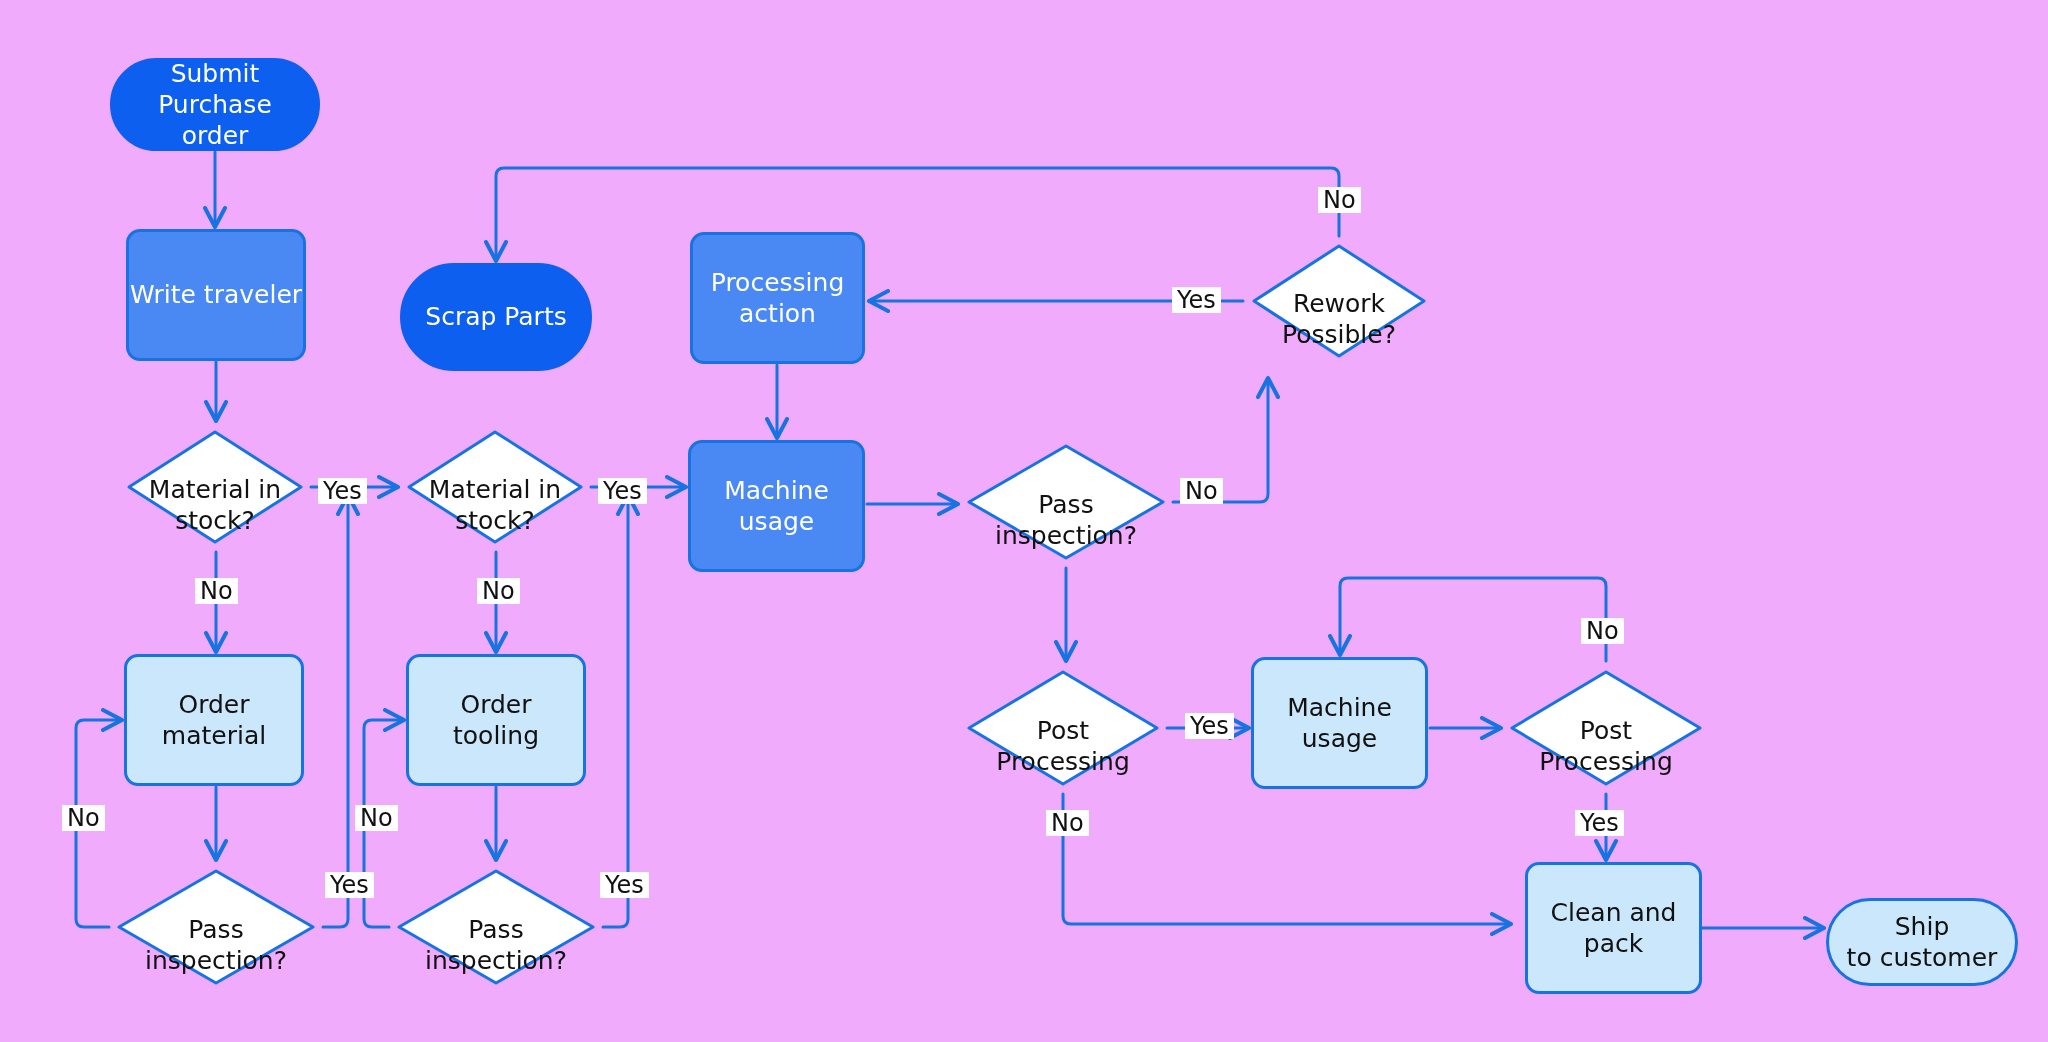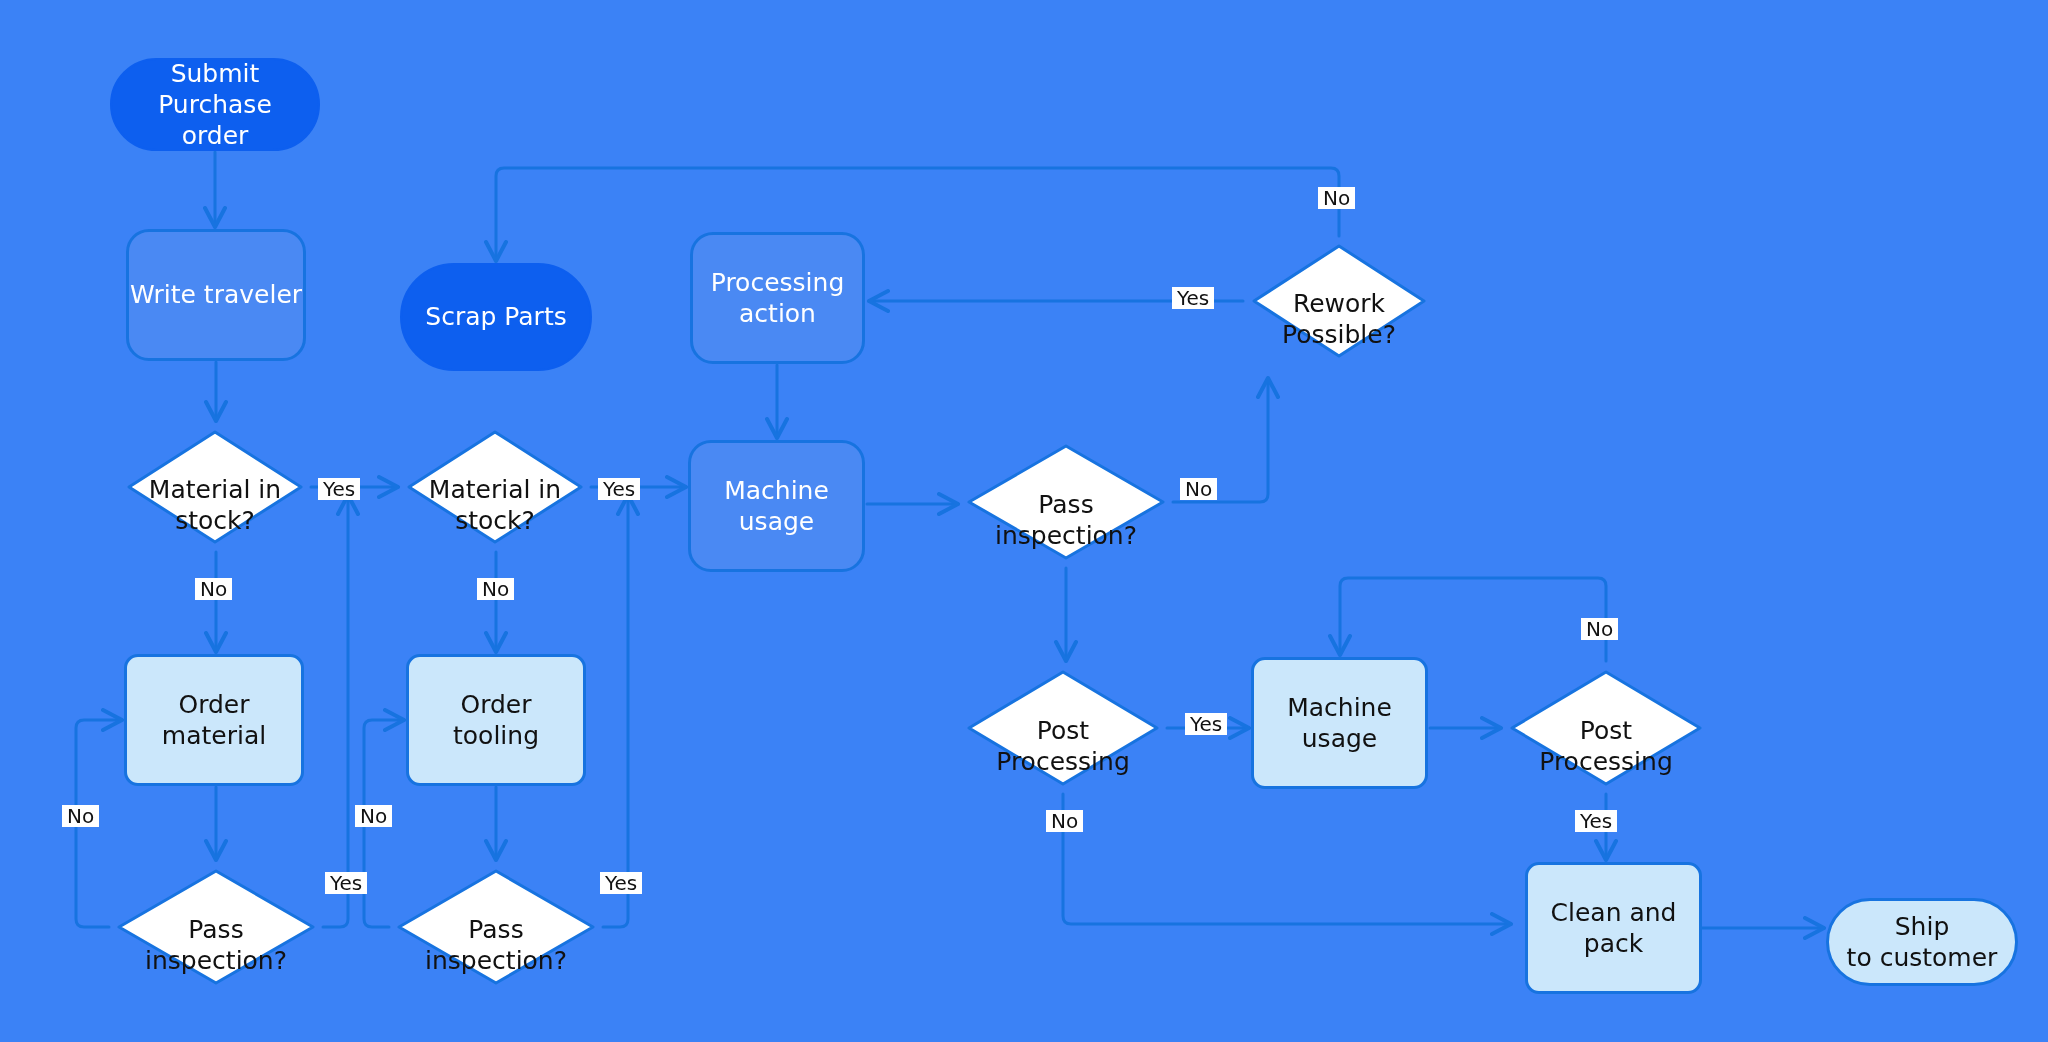--- a/index.html
+++ b/index.html
@@ -7,21 +7,21 @@
     padding: 0;
     background: #ffffff;
   }
   body {
     font-family: "DejaVu Sans", "Liberation Sans", sans-serif;
   }
   #canvas {
     position: relative;
     width: 2048px;
     height: 1042px;
-    background: #3b82f6;
+    background: #f0abfc;
     overflow: hidden;
   }
   #edges {
     position: absolute;
     left: 0;
     top: 0;
     width: 2048px;
     height: 1042px;
   }
   .node {
@@ -48,21 +48,21 @@
     background: #cbe7fb;
     border: 3px solid #1773e0;
     border-radius: 999px;
     color: #111111;
     font-size: 25px;
   }
   
   .n-proc-med {
     background: #4a89f3;
     border: 3px solid #1773e0;
-    border-radius: 23px;
+    border-radius: 14px;
     color: #ffffff;
     font-size: 25px;
   }
   
   .n-proc-light {
     background: #cbe7fb;
     border: 3px solid #1773e0;
     border-radius: 14px;
     color: #111111;
     font-size: 25px;
@@ -80,21 +80,21 @@
     z-index: 0;
   }
   .n-dec .dlabel {
     position: relative;
     z-index: 1;
     padding: 0 6px;
     margin-top: 36px;
   }
   .edge-label {
     position: absolute;
-    font-size: 20px;
+    font-size: 24px;
     color: #111111;
     background: #ffffff;
     padding: 0 5px;
     z-index: 4;
     white-space: nowrap;
     line-height: 1.1;
   }
 </style>
 </head>
 <body>

